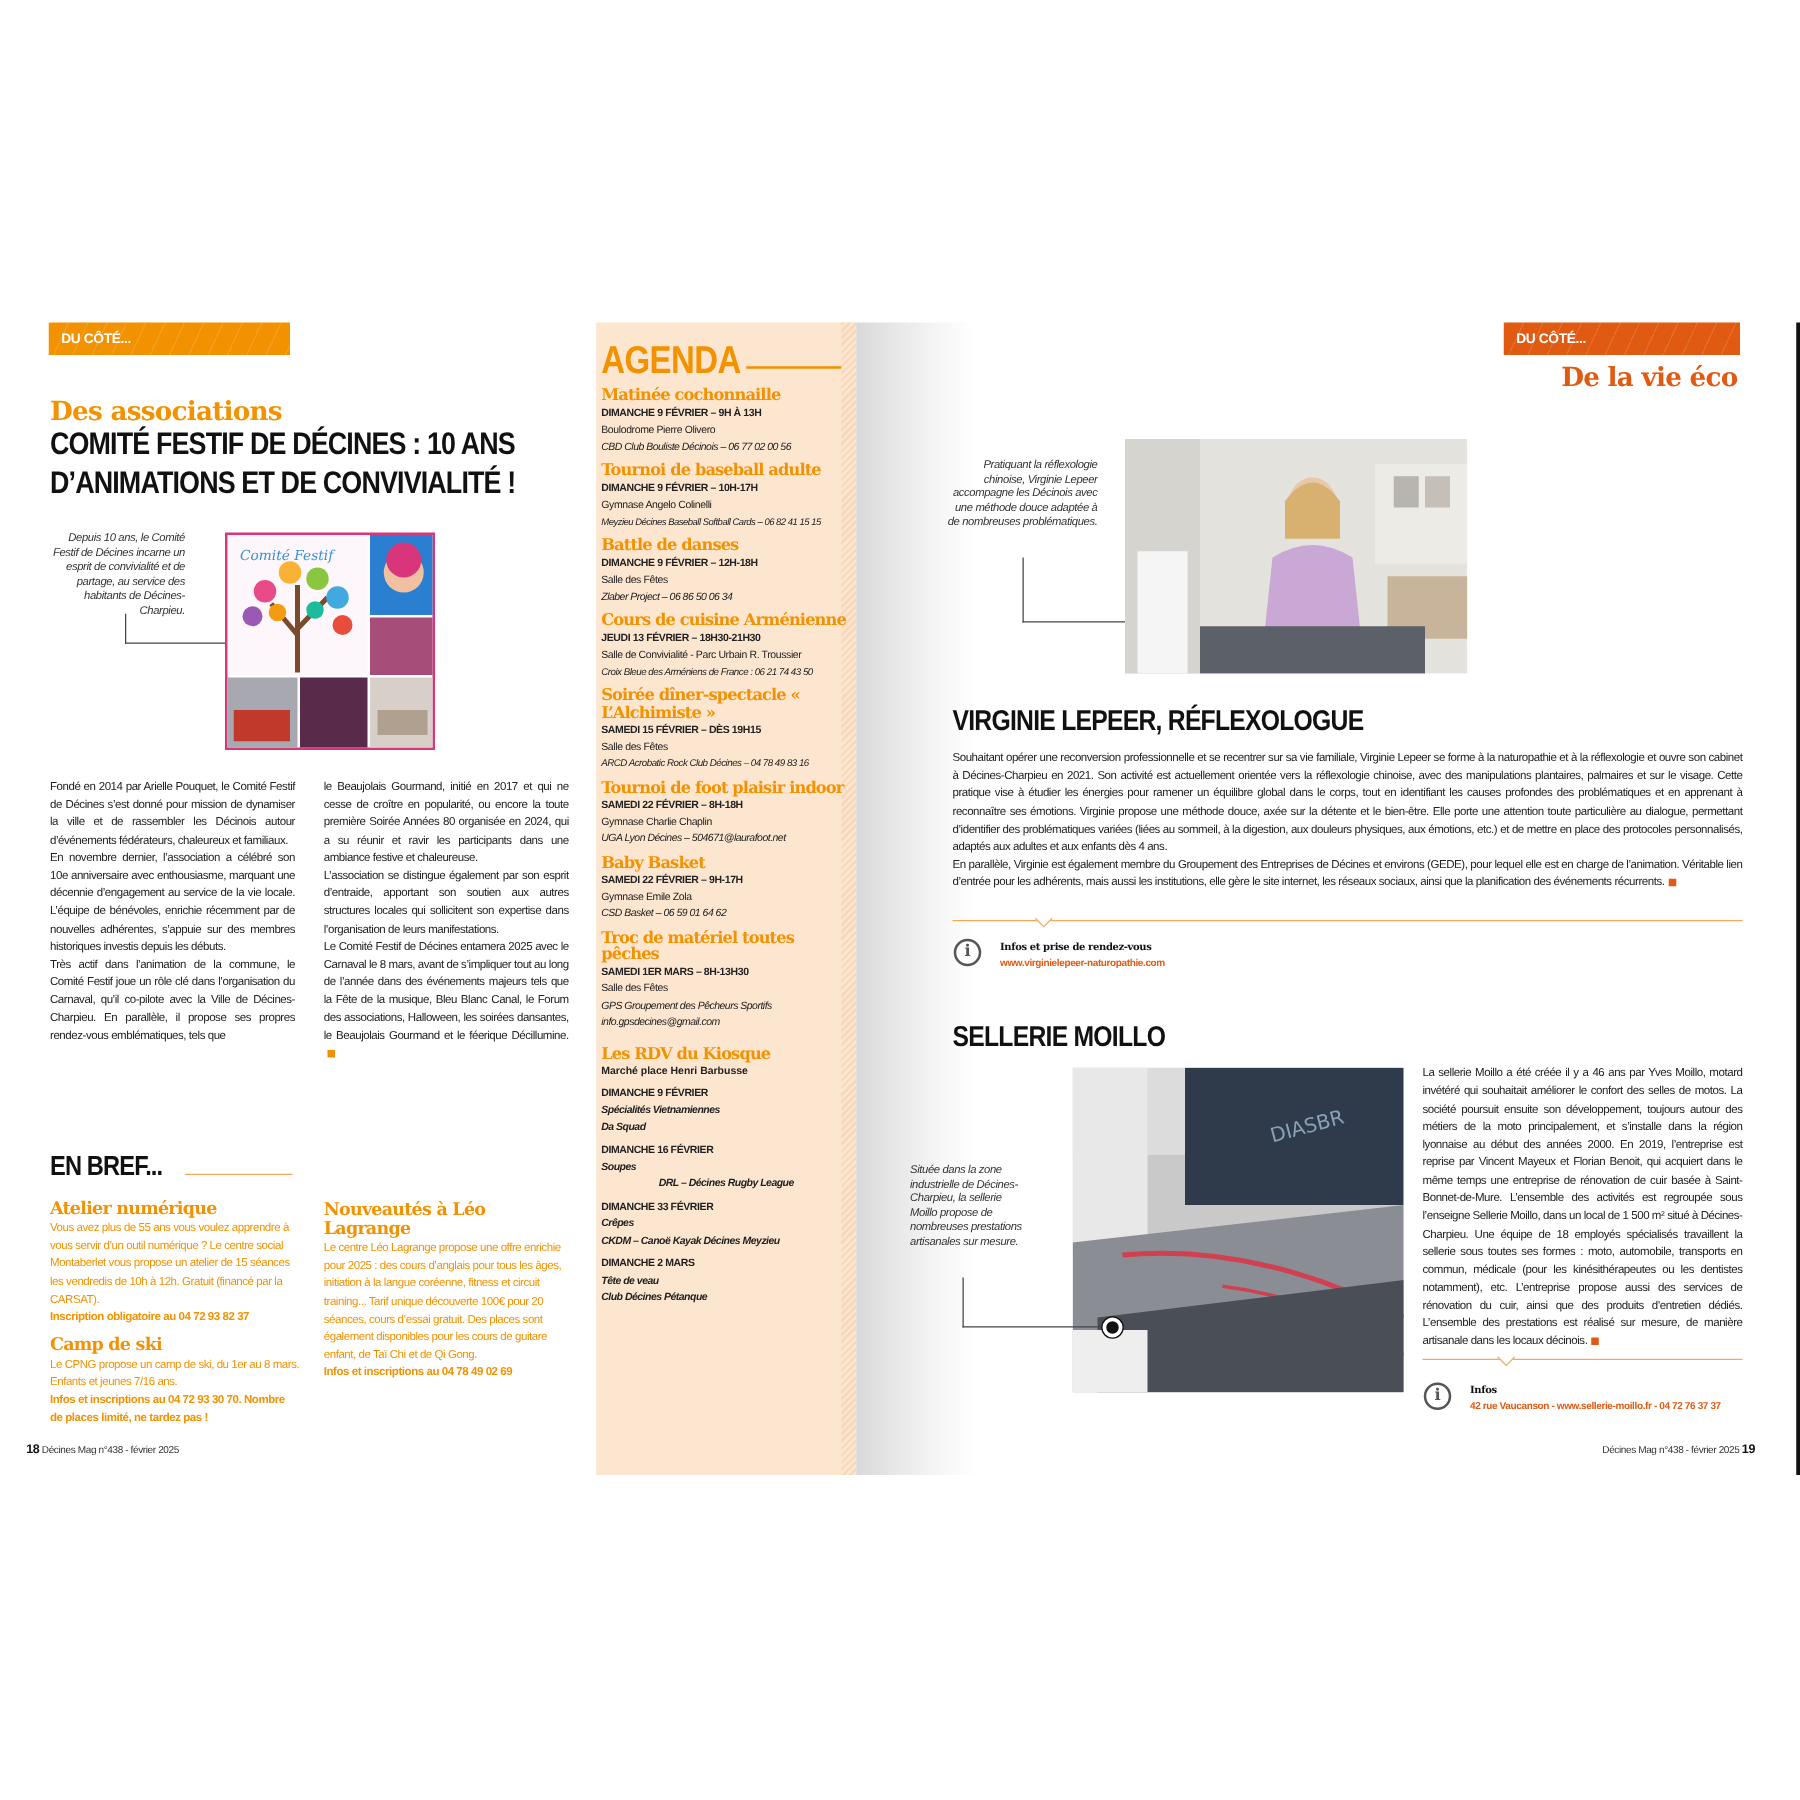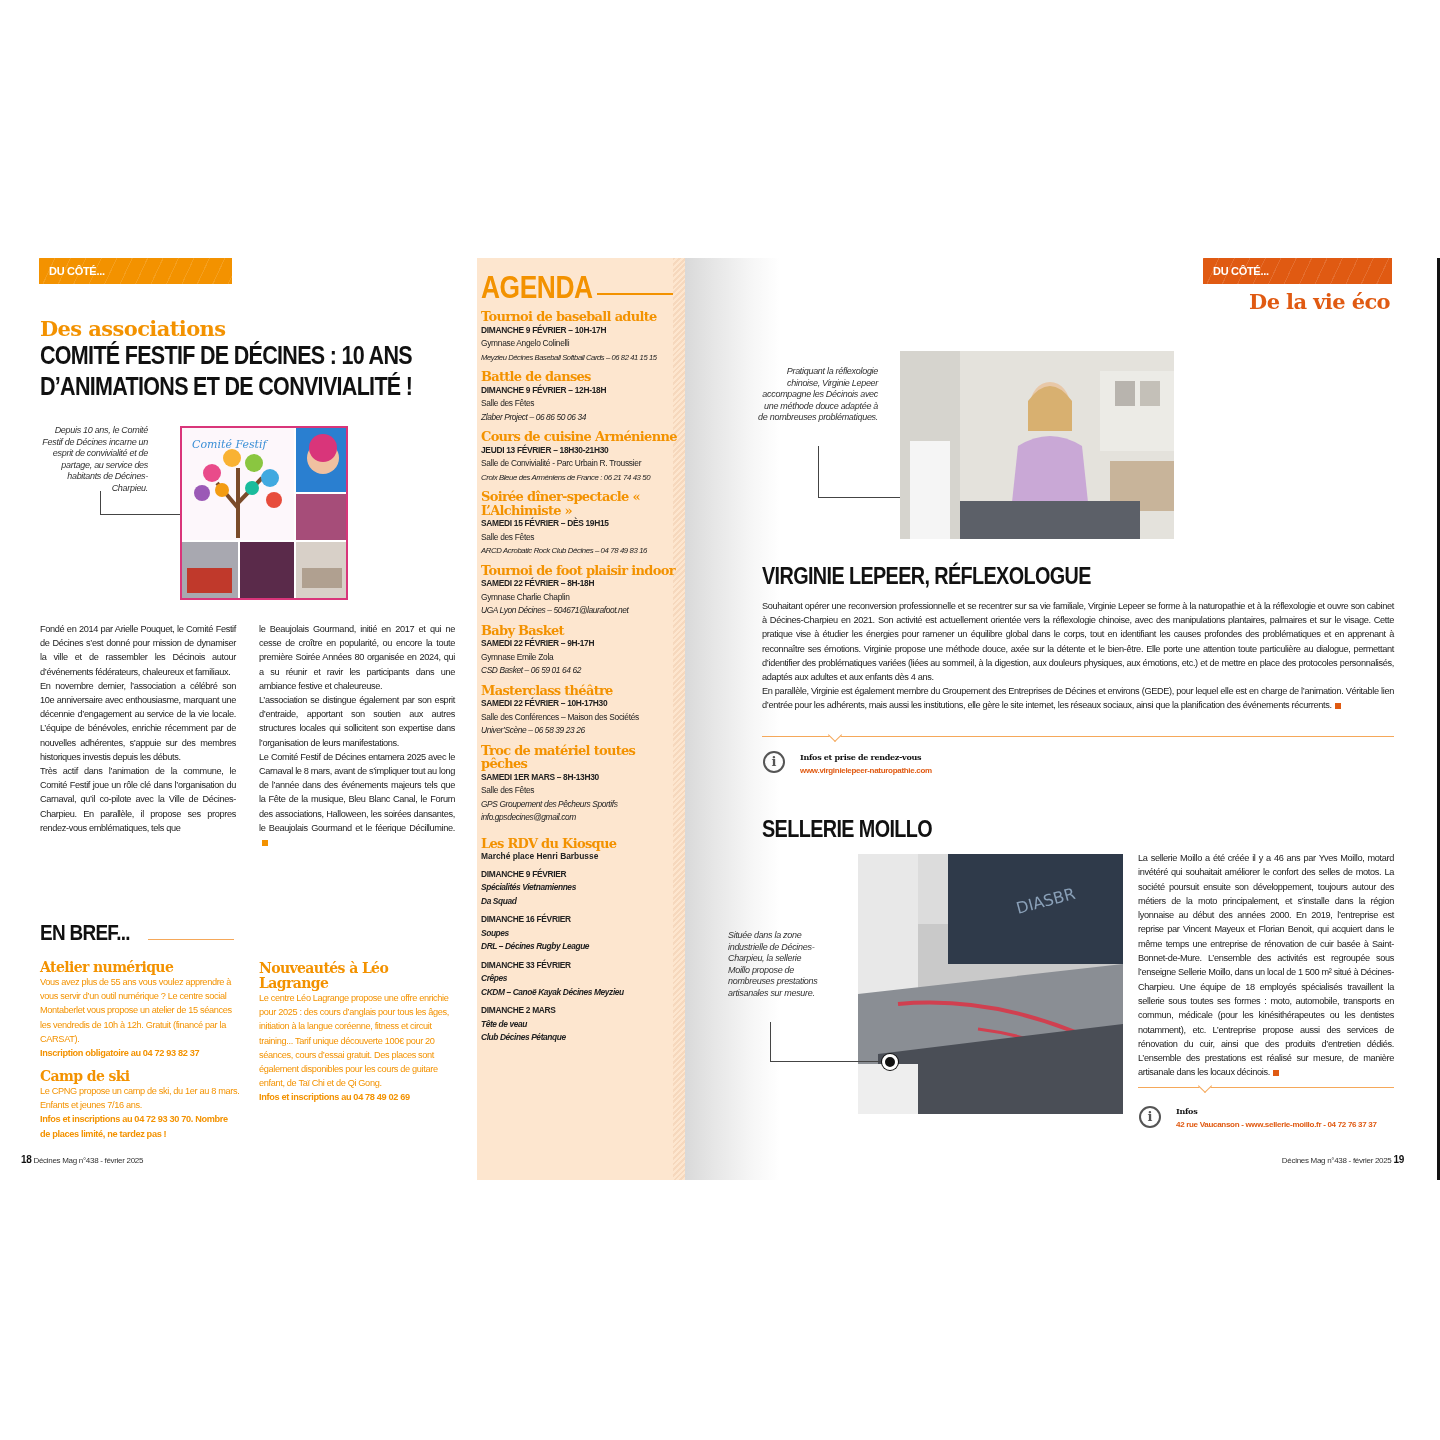--- a/index.html
+++ b/index.html
@@ -143,20 +143,26 @@
   <div class="folio" style="left:21px; top:896px;">
     <b>18</b>
     <span>Décines Mag n°438 - février 2025</span>
   </div>
 
   <div class="agenda-title">AGENDA</div>
   <div class="agenda-line"></div>
 
   <div class="agenda-list">
     <div class="ev">
+      <h5>Matinée cochonnaille</h5>
+      <div class="when">DIMANCHE 9 FÉVRIER – 9H À 13H</div>
+      <div class="where">Boulodrome Pierre Olivero</div>
+      <div class="who">CBD Club Bouliste Décinois – 06 77 02 00 56</div>
+    </div>
+    <div class="ev">
       <h5>Tournoi de baseball adulte</h5>
       <div class="when">DIMANCHE 9 FÉVRIER – 10H-17H</div>
       <div class="where">Gymnase Angelo Colinelli</div>
       <div class="who" style="font-size:7.6px;">Meyzieu Décines Baseball Softball Cards – 06 82 41 15 15</div>
     </div>
     <div class="ev">
       <h5>Battle de danses</h5>
       <div class="when">DIMANCHE 9 FÉVRIER – 12H-18H</div>
       <div class="where">Salle des Fêtes</div>
       <div class="who">Zlaber Project – 06 86 50 06 34</div>
@@ -177,47 +183,41 @@
       <h5>Tournoi de foot plaisir indoor</h5>
       <div class="when">SAMEDI 22 FÉVRIER – 8H-18H</div>
       <div class="where">Gymnase Charlie Chaplin</div>
       <div class="who">UGA Lyon Décines – 504671@laurafoot.net</div>
     </div>
     <div class="ev">
       <h5>Baby Basket</h5>
       <div class="when">SAMEDI 22 FÉVRIER – 9H-17H</div>
       <div class="where">Gymnase Emile Zola</div>
       <div class="who">CSD Basket – 06 59 01 64 62</div>
-    </div>
-    <div class="ev">
-      <h5>Masterclass théâtre</h5>
-      <div class="when">SAMEDI 22 FÉVRIER – 10H-17H30</div>
-      <div class="where">Salle des Conférences – Maison des Sociétés</div>
-      <div class="who">Univer’Scène – 06 58 39 23 26</div>
     </div>
     <div class="ev" style="margin-bottom:12px;">
       <h5>Troc de matériel toutes pêches</h5>
       <div class="when">SAMEDI 1ER MARS – 8H-13H30</div>
       <div class="where">Salle des Fêtes</div>
       <div class="who">GPS Groupement des Pêcheurs Sportifs</div>
       <div class="who">info.gpsdecines@gmail.com</div>
     </div>
 
     <div class="ev">
       <h5>Les RDV du Kiosque</h5>
       <div class="kiosque-sub">Marché place Henri Barbusse</div>
       <div class="kiosque-item">
         <div class="when">DIMANCHE 9 FÉVRIER</div>
         <div class="who" style="font-weight:bold;">Spécialités Vietnamiennes</div>
         <div class="who" style="font-weight:bold;">Da Squad</div>
       </div>
       <div class="kiosque-item">
         <div class="when">DIMANCHE 16 FÉVRIER</div>
         <div class="who" style="font-weight:bold;">Soupes</div>
-        <div class="who" style="font-weight:bold;">DRL – Décines Rugby League</div>
+        <div class="who" style="font-weight:bold;text-align:center;">DRL – Décines Rugby League</div>
       </div>
       <div class="kiosque-item">
         <div class="when">DIMANCHE 33 FÉVRIER</div>
         <div class="who" style="font-weight:bold;">Crêpes</div>
         <div class="who" style="font-weight:bold;">CKDM – Canoë Kayak Décines Meyzieu</div>
       </div>
       <div class="kiosque-item">
         <div class="when">DIMANCHE 2 MARS</div>
         <div class="who" style="font-weight:bold;">Tête de veau</div>
         <div class="who" style="font-weight:bold;">Club Décines Pétanque</div>

